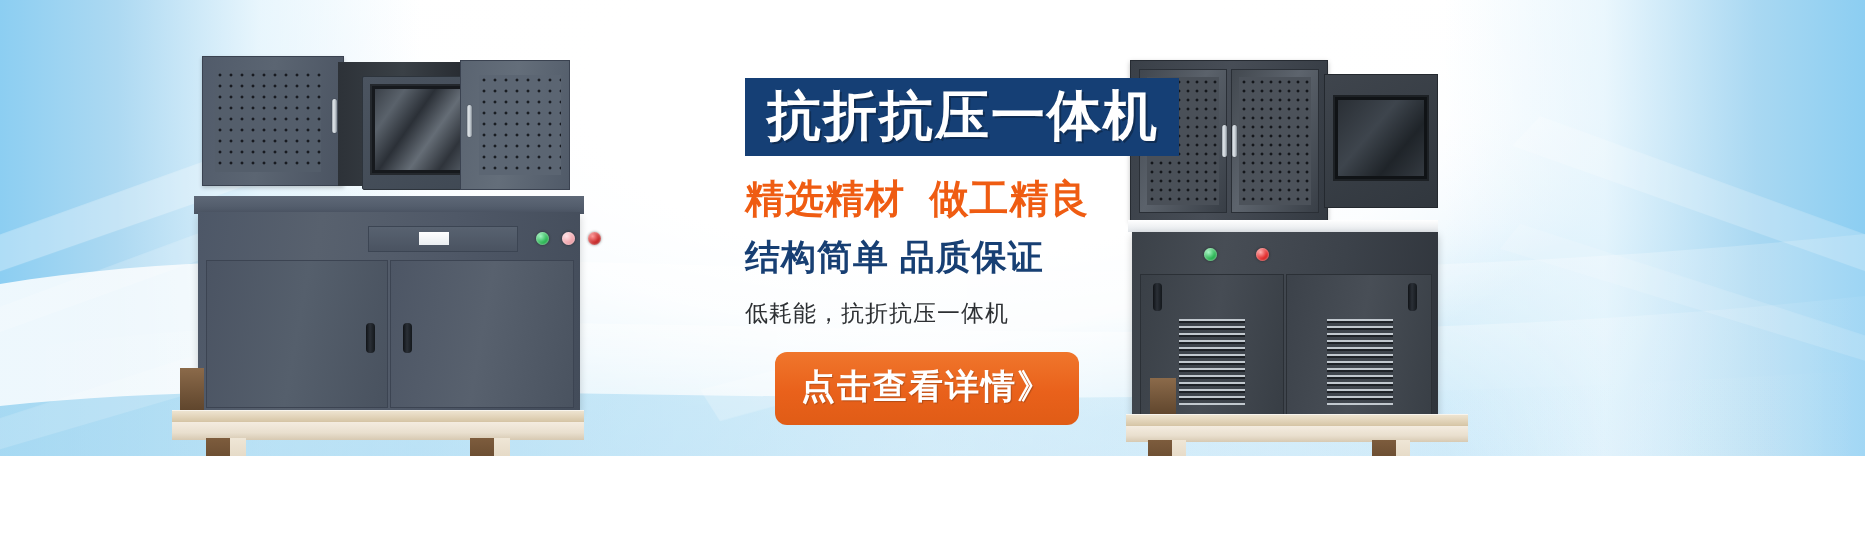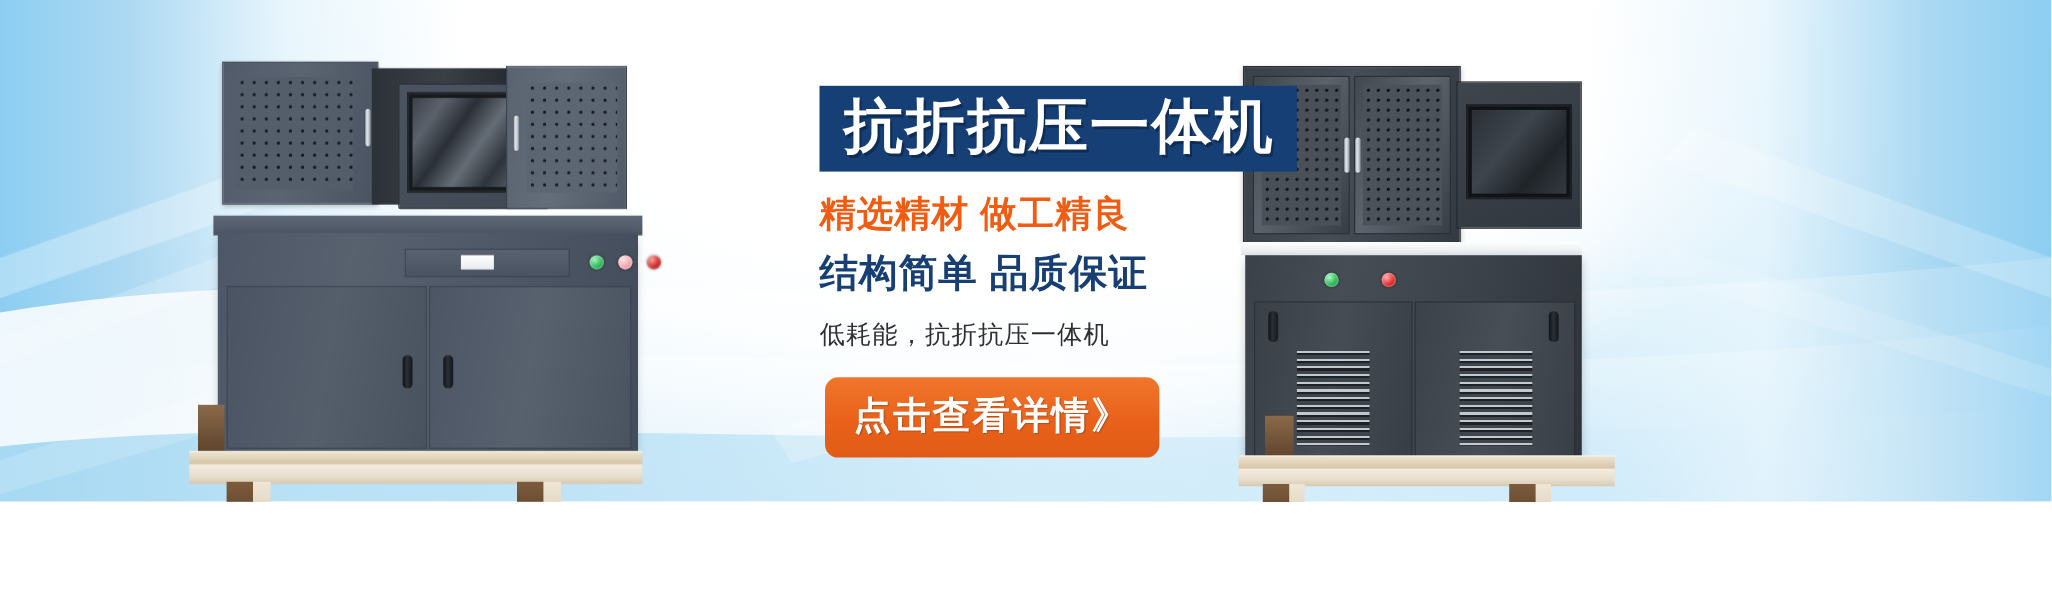--- a/index.html
+++ b/index.html
@@ -93,44 +93,45 @@
     line-height: 1;
     letter-spacing: 2px;
     font-weight: bold;
     font-size: 54px;
     color: #ffffff;
     text-shadow: 2px 2px 0 rgba(0,0,0,0.28);
     white-space: nowrap;
   }
   .sub-orange {
     margin-top: 16px;
-    font-size: 33px;
+    font-size: 39px;
     font-weight: bold;
     letter-spacing: 1px;
     white-space: nowrap;
+    font-family: Liberation Mono, monospace;
   }
   .sub-blue {
     margin-top: 8px;
     font-size: 35px;
     font-weight: bold;
     letter-spacing: 1px;
     white-space: nowrap;
   }
   .desc {
     margin-top: 14px;
     font-size: 23px;
     line-height: 1.6;
     color: #2d3033;
     letter-spacing: 1px;
     white-space: nowrap;
   }
   .cta {
     display:inline-block;
     margin-top: 20px;
-    margin-left: 5px;
+    margin-left: 30px;
     padding: 12px 26px 15px 26px;
     border-radius: 12px;
     font-size: 34px;
     font-weight: bold;
     letter-spacing: 2px;
     color:#fff;
     text-shadow: 1px 1px 1px rgba(0,0,0,0.22);
     border:none;
     cursor:pointer;
     white-space: nowrap;

